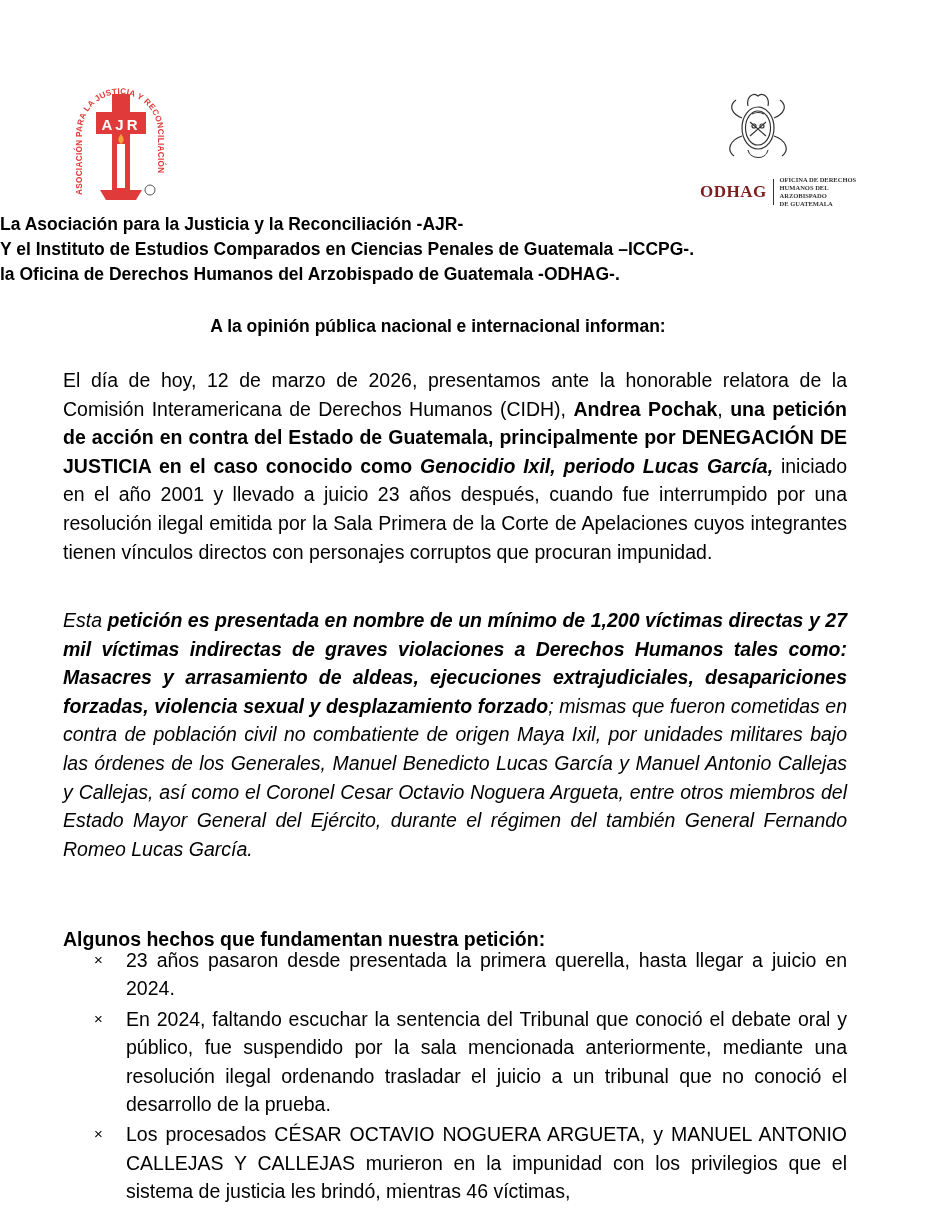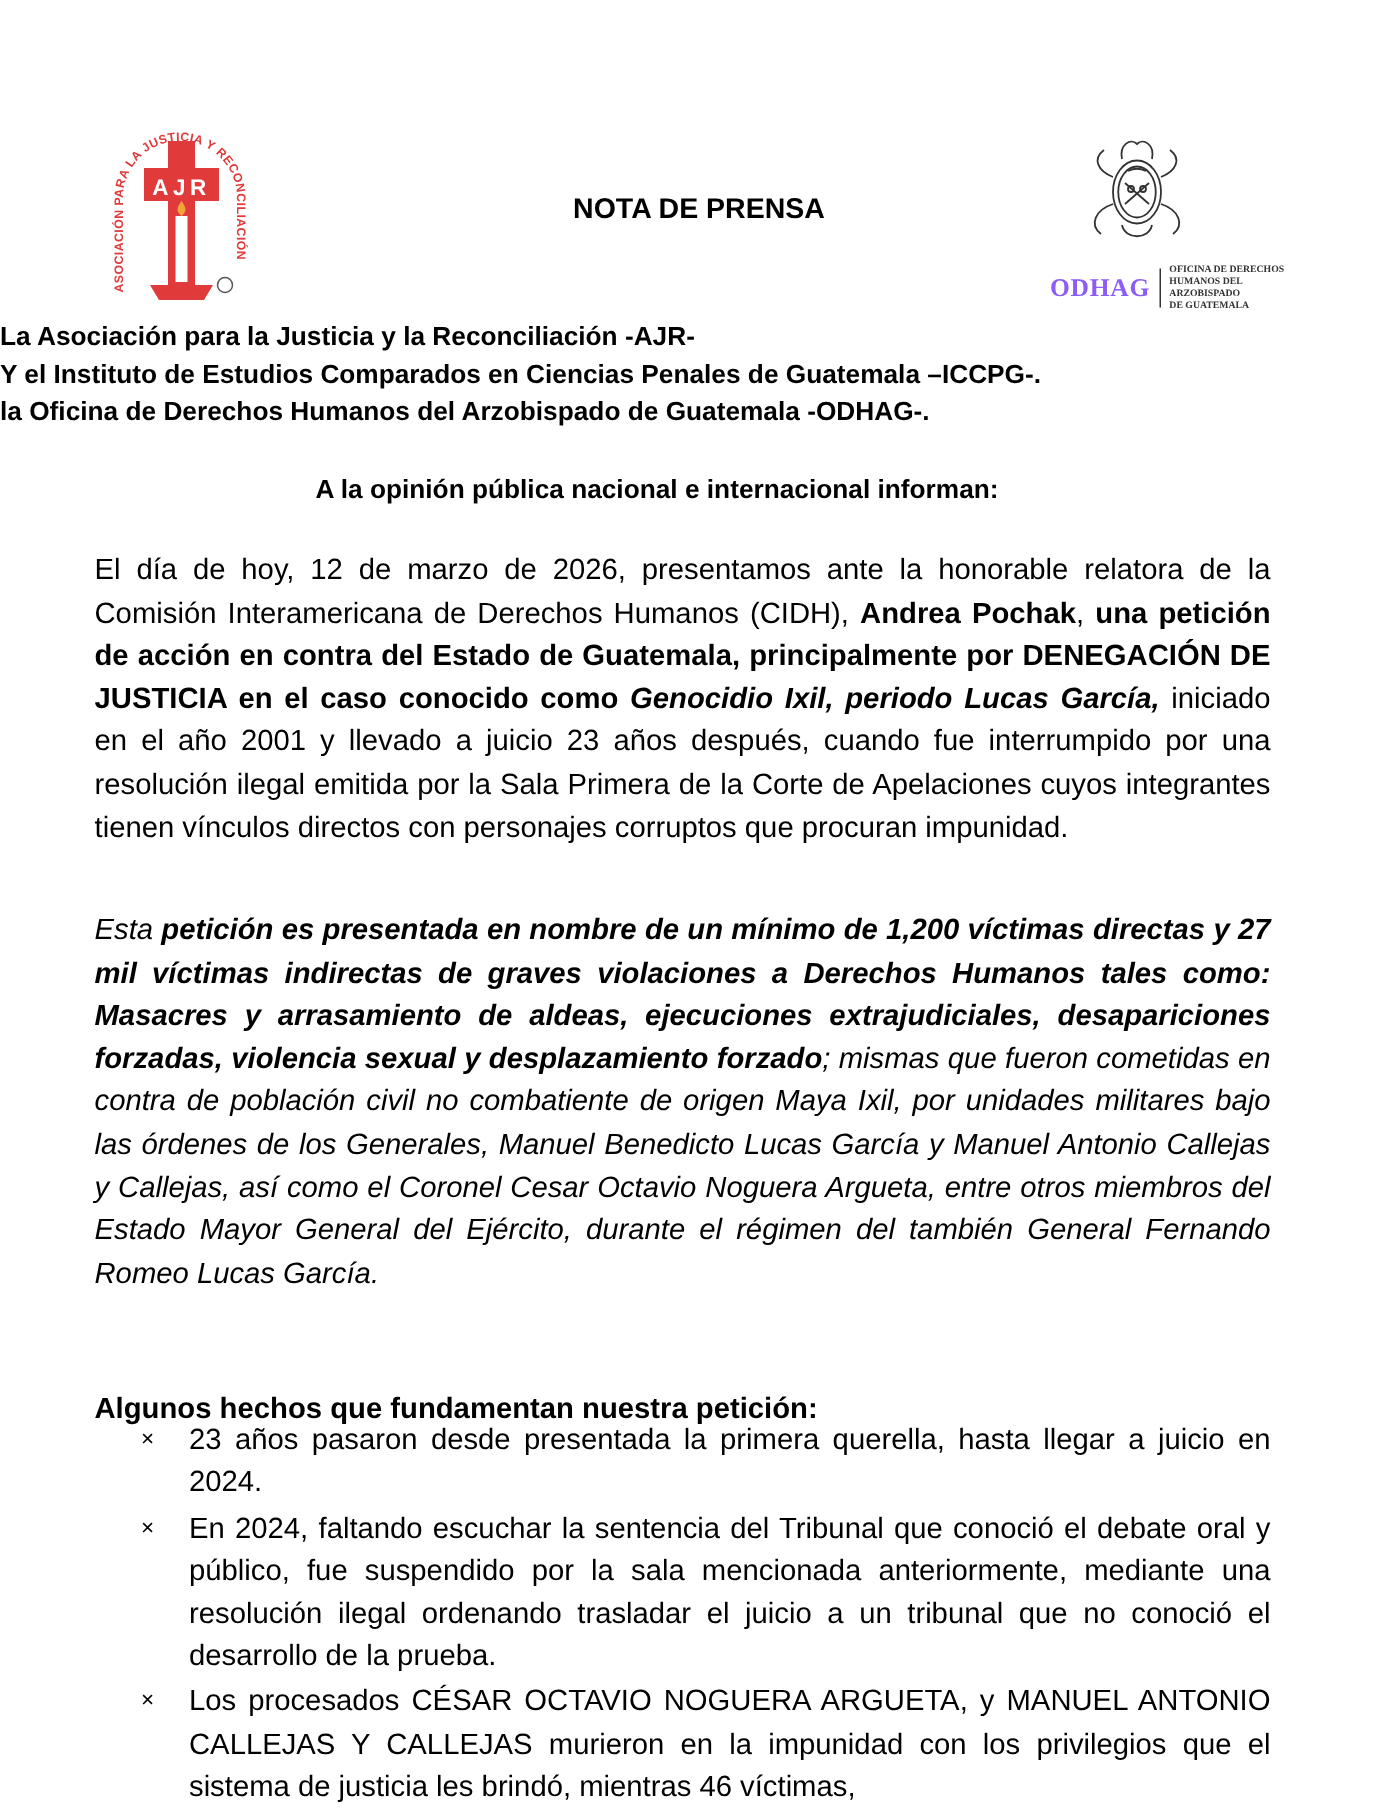--- a/index.html
+++ b/index.html
@@ -1,21 +1,21 @@
 <!DOCTYPE html>
 <html><head>
 <meta charset="utf-8">
 <style>
   html, body { margin: 0; padding: 0; background: #ffffff; }
   body { width: 932px; height: 1212px; position: relative; overflow: hidden; color: #000; font-family: "Liberation Sans", sans-serif; }
   .header { position: absolute; left: 0; top: 0; width: 932px; height: 210px; }
   .ajr-logo { position: absolute; left: 70px; top: 72px; width: 100px; height: 140px; }
   .odhag-logo { position: absolute; left: 700px; top: 88px; width: 160px; height: 120px; }
   .odhag-text { position: absolute; left: 0; top: 88px; display: flex; align-items: center; }
-  .odhag-word { font-family: "Liberation Serif", serif; font-weight: bold; font-size: 17px; letter-spacing: 0.5px; color: #8b5cf6; }
+  .odhag-word { font-family: "Liberation Serif", serif; font-weight: bold; font-size: 17px; letter-spacing: 0.5px; color: #7f1d1d; }
   .odhag-sep { width: 1px; height: 26px; background: #333; margin: 0 6px; }
   .odhag-sub { font-family: "Liberation Serif", serif; font-size: 6.5px; line-height: 8px; font-weight: bold; color: #333; text-transform: uppercase; }
   .title { position: absolute; left: 0; width: 932px; top: 129px; text-align: center; font-weight: bold; font-size: 19px; }
   .orgs { position: absolute; left: 0; width: 932px; top: 212px; text-align: left; font-weight: bold; font-size: 17.5px; line-height: 25px; }
   .announce { position: absolute; left: 0; width: 876px; top: 316px; text-align: center; font-weight: bold; font-size: 17.5px; }
   .body-text { position: absolute; left: 63px; width: 784px; font-size: 19.5px; line-height: 28.6px; text-align: justify; }
   .p1 { top: 366px; }
   .p2 { top: 606px; }
   .facts-heading { position: absolute; left: 63px; top: 928px; font-weight: bold; font-size: 19.5px; }
   .facts { position: absolute; left: 63px; top: 946px; width: 784px; margin: 0; padding: 0; list-style: none; font-size: 19.5px; line-height: 28.4px; }
@@ -67,21 +67,20 @@
       <span class="odhag-word">ODHAG</span>
       <span class="odhag-sep"></span>
       <span class="odhag-sub">
         <span>OFICINA DE DERECHOS</span><br>
         <span>HUMANOS DEL ARZOBISPADO</span><br>
         <span>DE GUATEMALA</span>
       </span>
     </div>
   </div>
 
-  <div class="title">NOTA DE PRENSA</div>
 </div>
 
 <div class="orgs">
   <div>La Asociación para la Justicia y la Reconciliación -AJR-</div>
   <div>Y el Instituto de Estudios Comparados en Ciencias Penales de Guatemala –ICCPG-.</div>
   <div>la Oficina de Derechos Humanos del Arzobispado de Guatemala -ODHAG-.</div>
 </div>
 
 <div class="announce">A la opinión pública nacional e internacional informan:</div>
 

